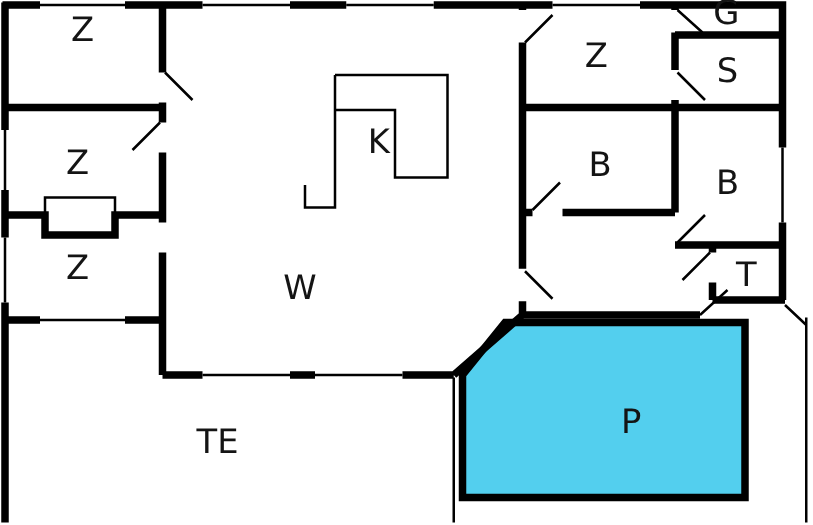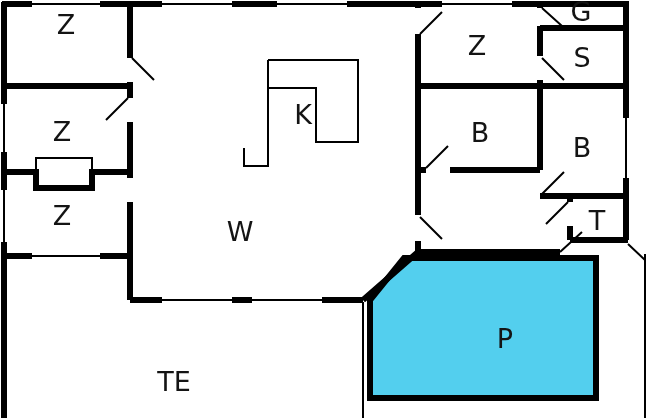--- a/index.html
+++ b/index.html
@@ -79,17 +79,17 @@
   <div class="room-label" style="left:581px;top:11px;">G</div>
 
   <div class="room-label" style="left:582px;top:57px;">S</div>
 
   <div class="room-label" style="left:480px;top:132px;">B</div>
 
   <div class="room-label" style="left:582px;top:147px;">B</div>
 
   <div class="room-label" style="left:597px;top:220px;">T</div>
 
-  <div class="room-label" style="left:174px;top:381px;">TE</div>
+  <div class="room-label" style="left:174px;top:354px;">TE</div>
 
   <div class="room-label" style="left:505px;top:338px;">P</div>
 
 </div>
 
 </body></html>

